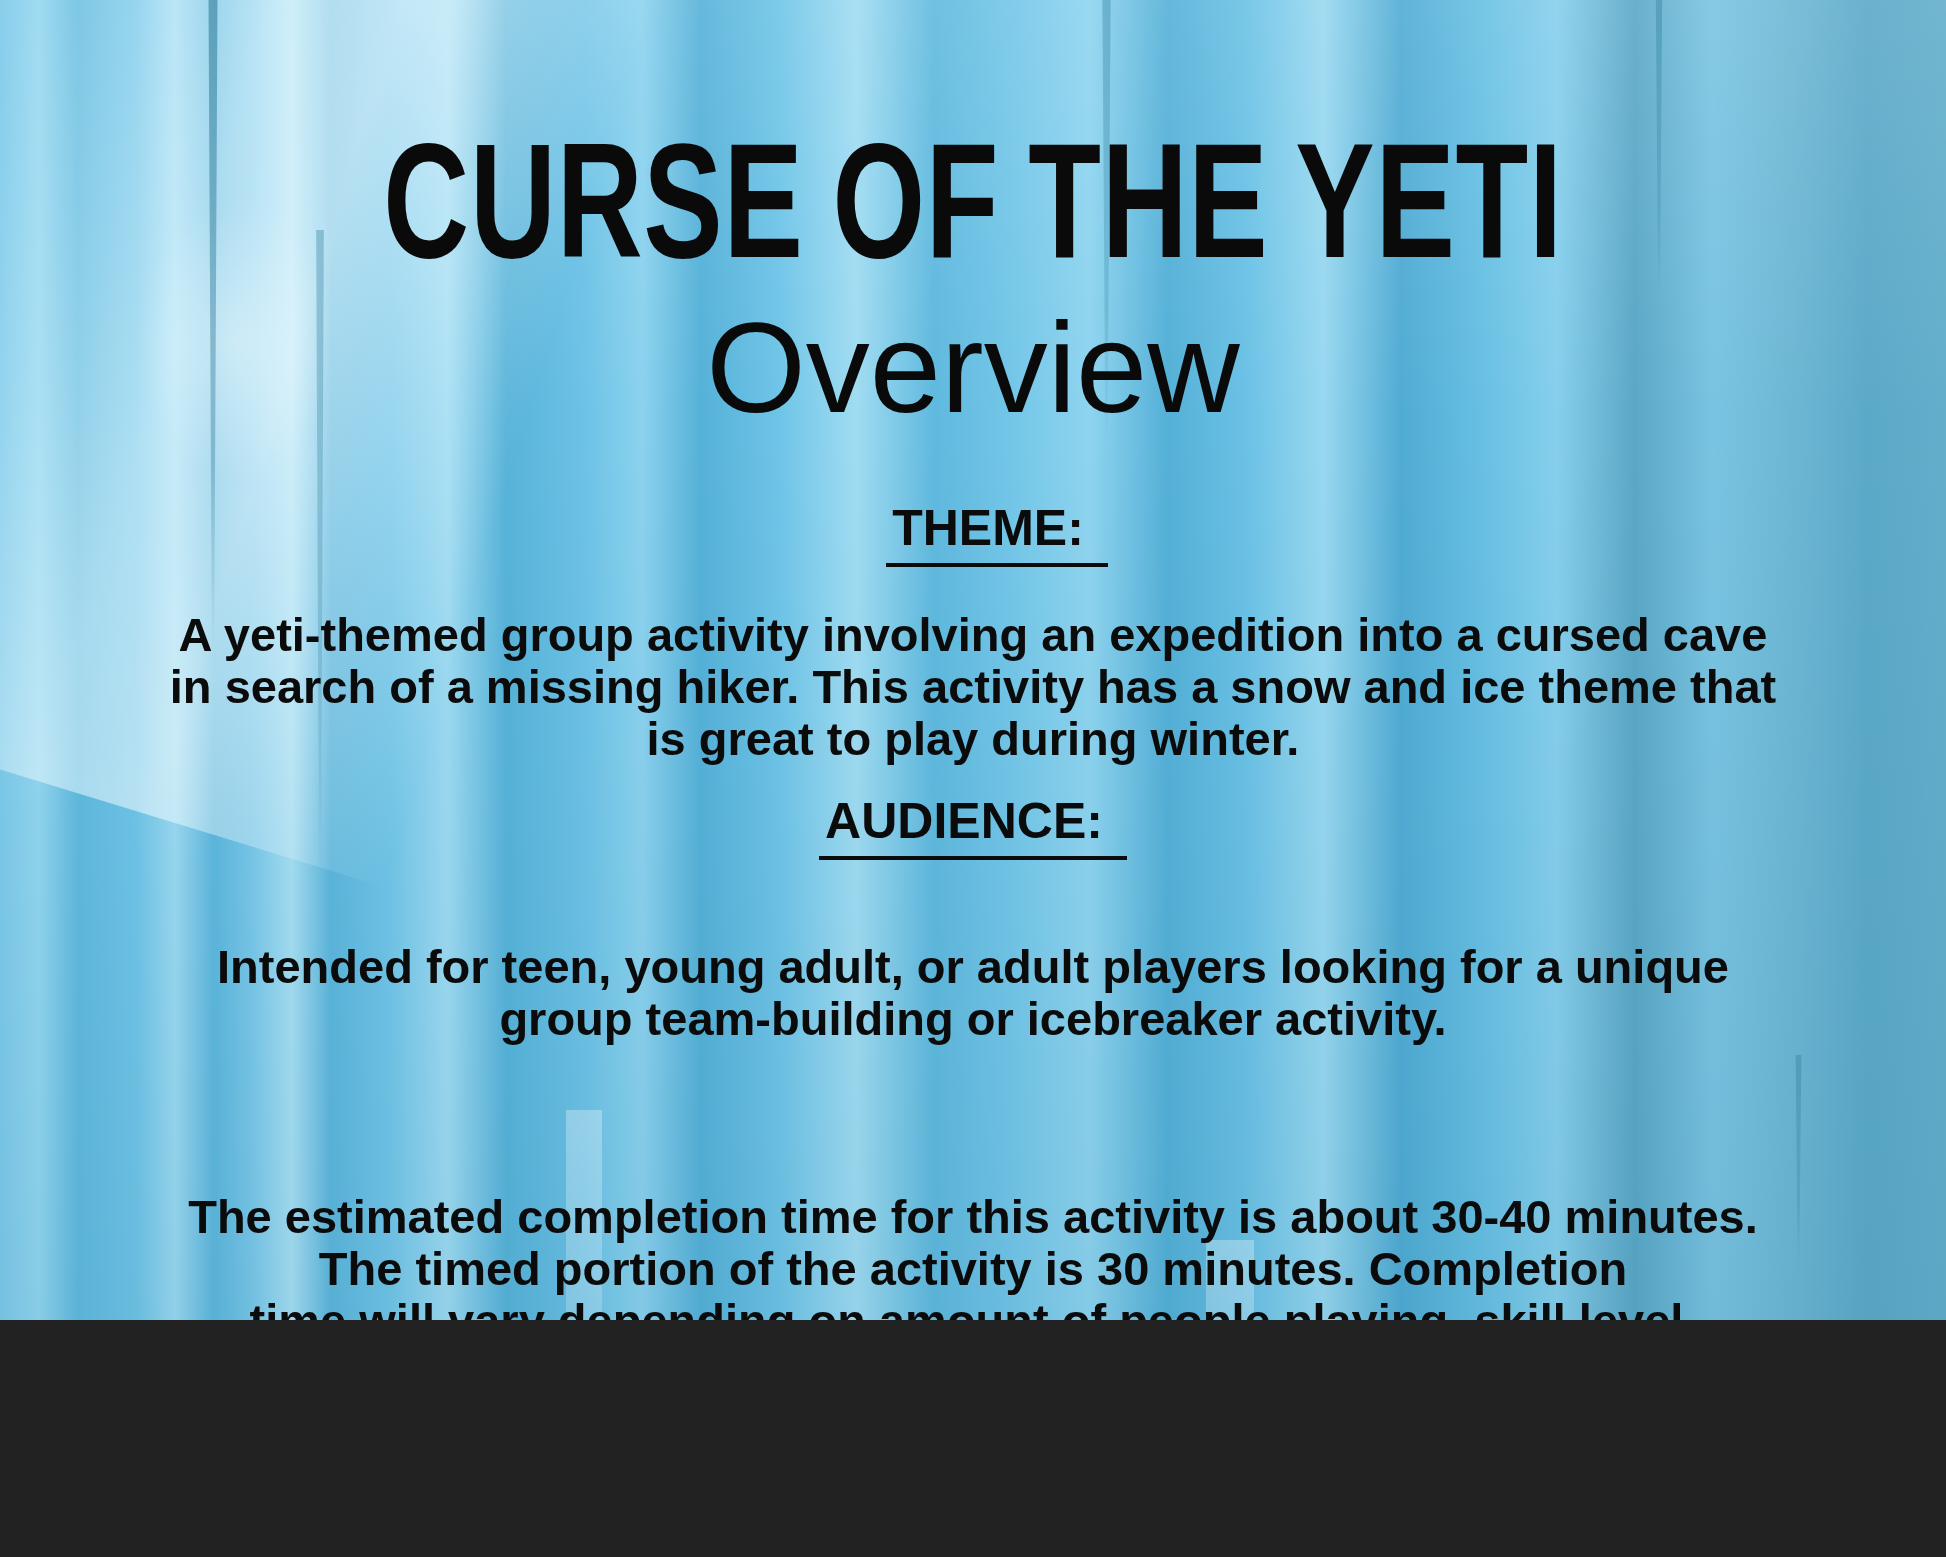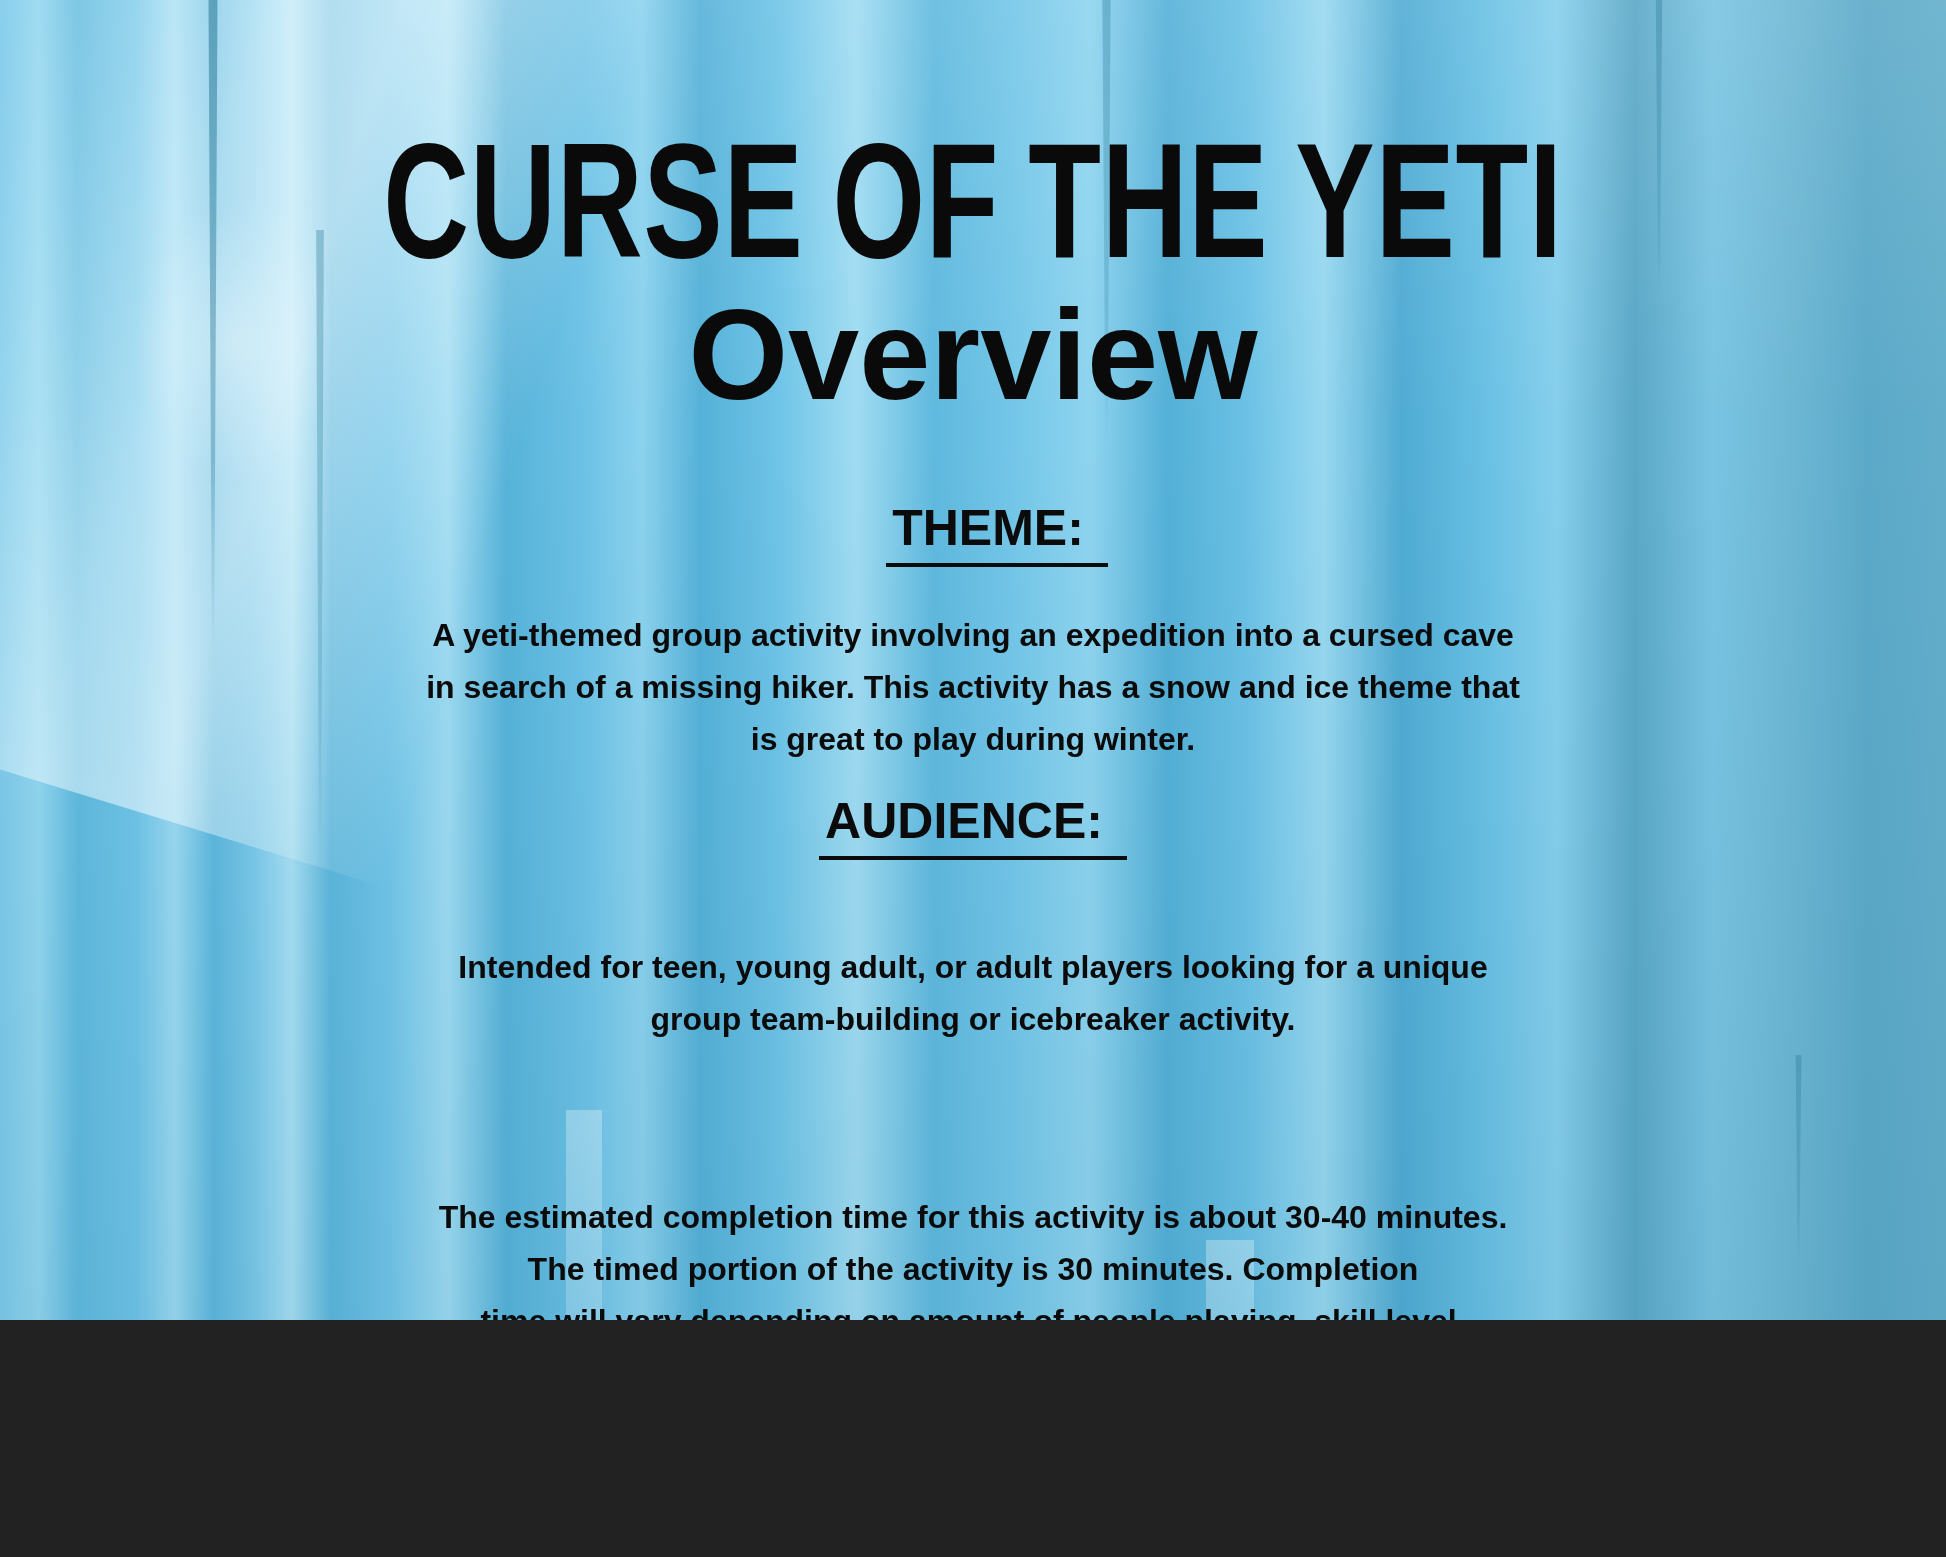--- a/index.html
+++ b/index.html
@@ -57,43 +57,43 @@
     top: 119px;
     font-size: 163px;
     font-weight: bold;
     line-height: 1;
     letter-spacing: 1px;
     word-spacing: -0.04em;
     transform: scaleX(0.73);
     color: #0a0a0a;
   }
   .title-sub {
-    top: 291px;
+    top: 304px;
     font-size: 128px;
-    font-weight: bold;
+    font-weight: normal;
     line-height: 1;
     color: #0a0a0a;
   }
 
   .sec-heading {
     font-size: 50px;
     font-weight: bold;
     line-height: 1;
   }
   .sec-heading span {
     display: inline-block;
     border-bottom: 4px solid #0b0b0b;
     padding: 0 24px 10px 6px;
   }
   .heading-theme    { top: 503px; margin-left: 24px;  }
   .heading-audience { top: 796px;  }
   .heading-length   { top: 1082px; }
 
   .sec-body {
-    font-size: 32px;
+    font-size: 47px;
     font-weight: bold;
     line-height: 52px;
     white-space: pre-line;
   }
   .body-theme    { top: 609px;  }
   .body-audience { top: 941px;  }
   .body-length   { top: 1191px; }
 </style>
 </head>
 <body>

